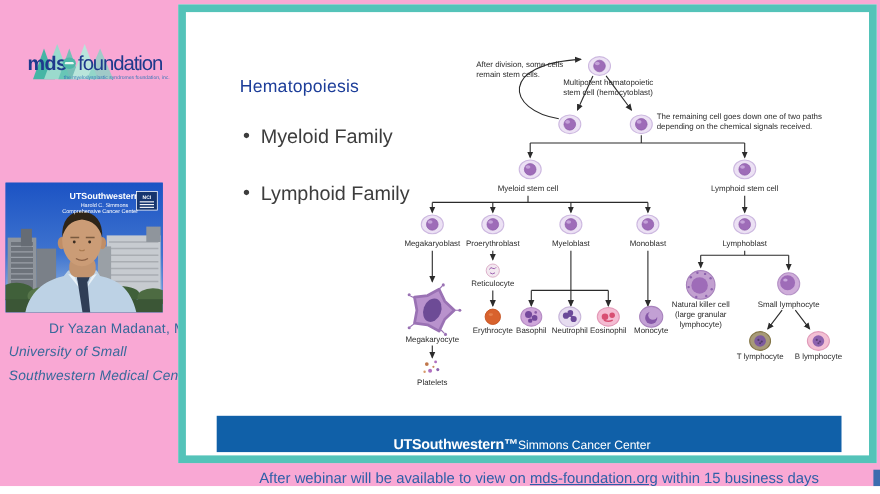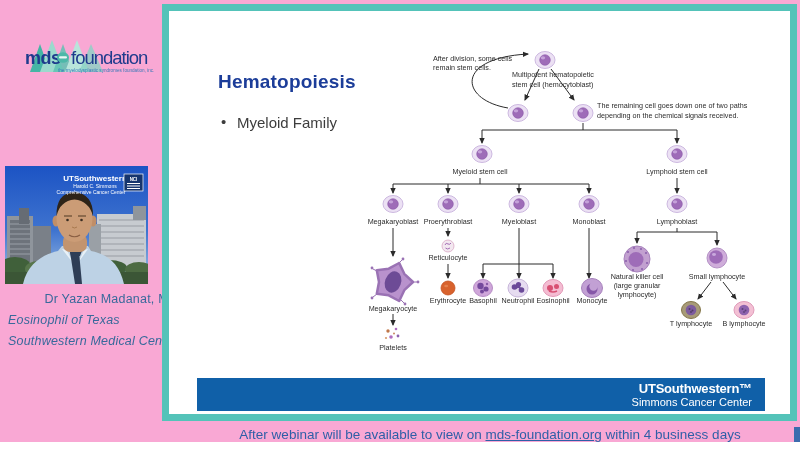--- a/index.html
+++ b/index.html
@@ -9,28 +9,28 @@
   
   .logo{position:absolute;left:25px;top:37px;width:140px;height:42px;}
   .video-thumb{position:absolute;left:5px;top:166px;width:143px;height:118px;background:#1c53c4;}
   .presenter{position:absolute;left:8px;top:292px;width:170px;color:#38699b;}
   .presenter .name{font-size:12.5px;font-weight:bold;font-weight:500;margin:0 0 7px 0;letter-spacing:.2px;text-align:right;}
   .presenter .aff{font-size:12.5px;font-style:italic;margin:0 0 7px 0;letter-spacing:.2px;}
 
   
   .slide{position:absolute;left:162px;top:4px;width:621px;height:403px;
          border:7px solid #54c3b9;background:#ffffff;}
-  .slide-title{position:absolute;left:49px;top:60px;margin:0;font-size:19px;font-weight:bold;
+  .slide-title{position:absolute;left:49px;top:60px;margin:0;font-size:16px;font-weight:normal;
                color:#1c3d99;letter-spacing:.2px;}
   .bullets{position:absolute;left:52px;top:103px;margin:0;padding:0;list-style:none;}
-  .bullets li{position:relative;padding-left:16px;font-size:15px;color:#3d3d3d;margin-bottom:31px;}
+  .bullets li{position:relative;padding-left:16px;font-size:18px;color:#3d3d3d;margin-bottom:31px;}
   .bullets li:before{content:"•";position:absolute;left:0;top:-1px;color:#3d3d3d;}
   .diagram{position:absolute;left:191px;top:31px;}
   .slide-bar{position:absolute;left:28px;bottom:3px;width:568px;height:33px;background:#1060a8;
-             display:flex;flex-direction:column;justify-content:center;align-items:flex-end;
+             display:flex;flex-direction:row;justify-content:center;align-items:flex-end;
              padding-right:13px;box-sizing:border-box;color:#ffffff;}
   .slide-bar .brand{font-size:13px;font-weight:bold;line-height:14px;letter-spacing:-.2px;}
   .slide-bar .sub{font-size:11px;line-height:12px;text-align:center;}
 
   
   .note{position:absolute;left:180px;top:427px;width:620px;text-align:center;font-size:13.5px;
         color:#2e5fa7;}
   .note a{color:#2e5fa7;text-decoration:underline;}
   .edge-strip{position:absolute;left:794px;top:427px;width:6px;height:22px;background:#3c6cae;}
 
@@ -120,28 +120,29 @@
       <g fill="#ffffff">
           <rect x="122" y="17" width="13" height="1"></rect>
           <rect x="122" y="19.5" width="13" height="1"></rect>
           <rect x="122" y="22" width="13" height="1"></rect>
         </g>
     </g>
   </svg>
 
   <div class="presenter">
     <p class="name">Dr Yazan Madanat, MD</p>
-    <p class="aff">Eosinophil of Texas</p>
+    <p class="aff">University of Small</p>
     <p class="aff">Southwestern Medical Center</p>
   </div>
 
   <div class="slide">
     <h1 class="slide-title">Hematopoiesis</h1>
     <ul class="bullets">
       <li>Myeloid Family</li>
+      <li>Lymphoid Family</li>
     </ul>
 
     <svg class="diagram" width="436" height="336" viewBox="0 0 436 336">
       <defs>
         <marker id="ah" markerWidth="7" markerHeight="7" viewBox="0 0 10 10" refX="7.5" refY="5" orient="auto">
           <path d="M0,1 L9,5 L0,9 z" fill="#2b2b2b"></path>
         </marker>
         <g id="cblast">
           <ellipse rx="10" ry="8.5" fill="#ece1f4" stroke="#cdb9e0"></ellipse>
           <circle r="5.3" fill="#9e6cb8" stroke="#8a58a8" stroke-width="0.6"></circle>
@@ -307,17 +308,17 @@
       </g>
     </svg>
 
     <div class="slide-bar">
       <span class="brand">UTSouthwestern™</span>
       <span class="sub">Simmons Cancer Center</span>
     </div>
   </div>
 
   <div class="note">
-    <span>After webinar will be available to view on </span><a href="#">mds-foundation.org</a><span> within 4 business days</span>
+    <span>After webinar will be available to view on </span><a href="#">mds-foundation.org</a><span> within 15 business days</span>
   </div>
   <div class="edge-strip"></div>
 
 </div>
 
 </body></html>

